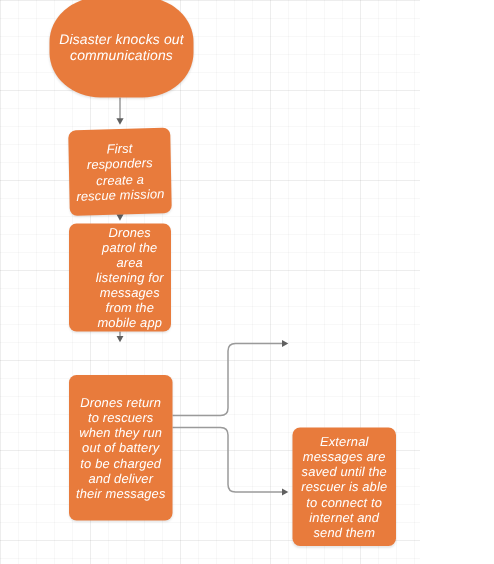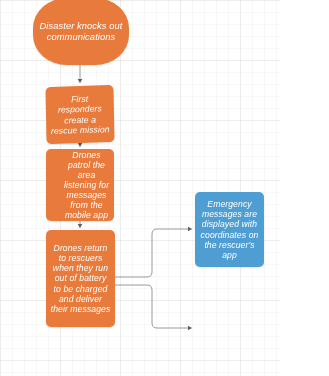--- a/index.html
+++ b/index.html
@@ -153,22 +153,22 @@
   </div>
 
   <div class="node" id="node-responders" style="background:#e87b3c;">
     <span>First responders create a rescue mission</span>
   </div>
 
   <div class="node" id="node-patrol" style="background:#e87b3c;">
     <span>Drones patrol the area listening for messages from the mobile app</span>
   </div>
 
-  <div class="node" id="node-return" style="background:#e87b3c;">
+  <div class="node" id="node-return" style="background:#e87b3c;margin-top:20px;">
     <span>Drones return to rescuers when they run out of battery to be charged and deliver their messages</span>
   </div>
 
-  <div class="node" id="node-emergency" style="background:#4e9ed4;">
-    <span>Emergency messages are displayed with coordinates on the rescuer's app</span>
+
+  <div class="node" id="node-external" style="background:#e87b3c;">
+    <span>External messages are saved until the rescuer is able to connect to internet and send them</span>
   </div>
-
 
 </div>
 
 </body></html>

